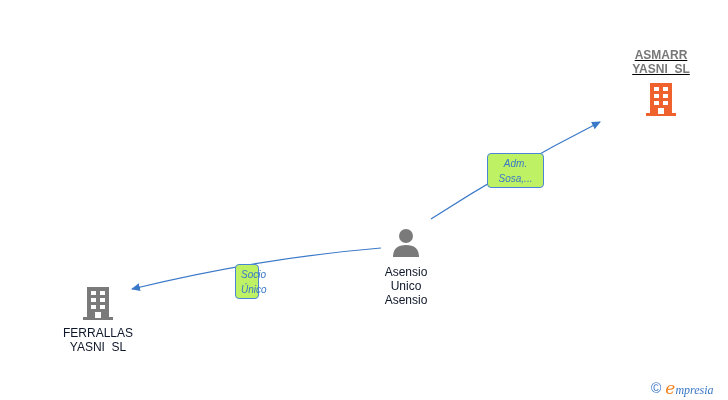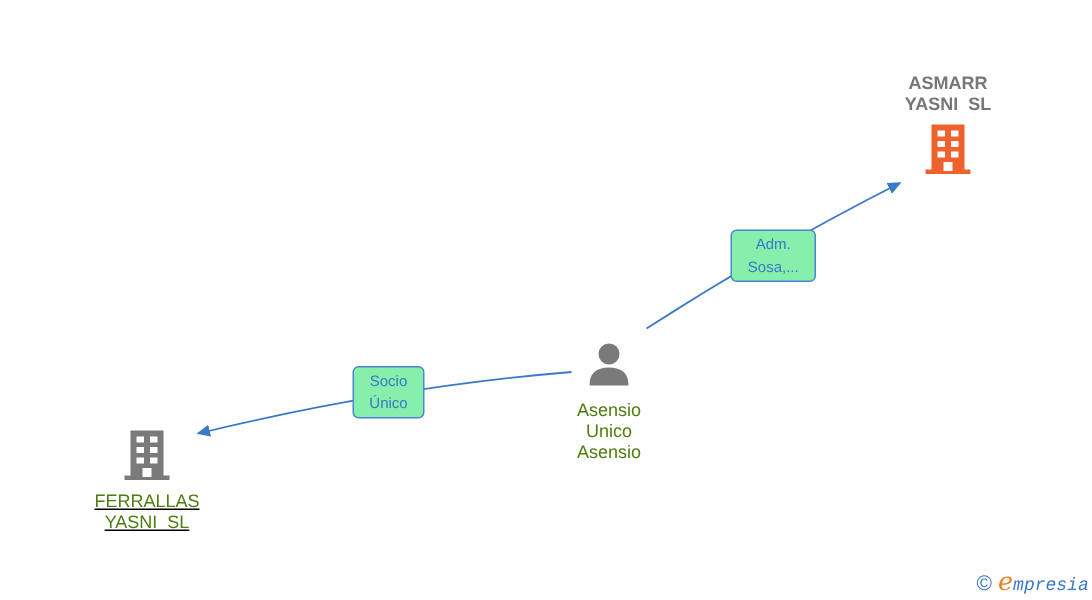--- a/index.html
+++ b/index.html
@@ -1,42 +1,42 @@
 <!DOCTYPE html>
 <html><head>
 <meta charset="utf-8">
 <style>
   html, body { margin:0; padding:0; background:#ffffff; }
   body { width:728px; height:400px; position:relative; overflow:hidden;
          font-family:"Liberation Sans", sans-serif; }
   #edges { position:absolute; left:0; top:0; width:728px; height:400px; }
   .node { position:absolute; text-align:center; }
-  .node-label { font-size:12px; line-height:14px; color:#4d7c0f; }
+  .node-label { font-size:12px; line-height:14px; color:#0f172a; }
   .node-label.bold { font-weight:bold; color:#777; }
   .edge-label { position:absolute; border:1px solid #4a86d4; border-radius:4px;
-                background:#86efac; color:#3a78c8; font-size:10px; line-height:15px;
-                text-align:center; padding:2px 5px; box-sizing:border-box; }
+                background:#bef264; color:#3a78c8; font-size:10px; line-height:15px;
+                text-align:center; padding:2px 5px; box-sizing:border-box;font-style:italic; }
   .brand { position:absolute; left:651px; top:378px; font-size:14px; color:#3a78c8; display:flex; align-items:center; gap:4px; }
   .brand .e { color:#f0831f; font-family:"DejaVu Serif", serif; font-style:italic; font-size:17px; }
-  .brand .rest { color:#3a78c8; font-style:italic; font-family:Liberation Mono, monospace; font-size:12px; }
+  .brand .rest { color:#3a78c8; font-style:italic; font-family:Liberation Serif, serif; font-size:12px; }
 </style>
 </head>
 <body>
 
 <svg id="edges">
   <defs>
     <marker id="arr" markerWidth="10" markerHeight="10" refX="8" refY="5" orient="auto" markerUnits="userSpaceOnUse">
       <path d="M0,1 L9,5 L0,9 Z" fill="#3a78c8"></path>
     </marker>
   </defs>
   <path d="M431,219 Q515,165 600,122" stroke="#3a78c8" stroke-width="1.2" fill="none" marker-end="url(#arr)"></path>
   <path d="M381,248 Q260,258 132,289" stroke="#3a78c8" stroke-width="1.2" fill="none" marker-end="url(#arr)"></path>
 </svg>
 
-<div class="node" style="left:590px; top:48px; width:84px;">
+<div class="node" style="left:619px; top:48px; width:84px;text-decoration:underline;">
   <div class="node-label bold">ASMARR</div>
   <div class="node-label bold" style="white-space:pre;">YASNI  SL</div>
   <svg width="34" height="36" viewBox="0 0 34 36" style="margin-top:5px;">
     <rect x="6" y="2" width="22" height="32" fill="#f0622d"></rect>
     <rect x="2" y="32" width="30" height="3" fill="#f0622d"></rect>
     <g fill="#fff">
       <rect x="10" y="6" width="5" height="4"></rect>
         <rect x="19" y="6" width="5" height="4"></rect>
       <rect x="10" y="13" width="5" height="4"></rect>
         <rect x="19" y="13" width="5" height="4"></rect>
@@ -50,21 +50,21 @@
 <div class="node" style="left:366px; top:226px; width:80px;">
   <svg width="32" height="32" viewBox="0 0 32 32">
     <circle cx="16" cy="10" r="7" fill="#7a7a7a"></circle>
     <path d="M3,31 Q3,19 16,19 Q29,19 29,31 Z" fill="#7a7a7a"></path>
   </svg>
   <div class="node-label" style="margin-top:3px;">Asensio</div>
   <div class="node-label">Unico</div>
   <div class="node-label">Asensio</div>
 </div>
 
-<div class="node" style="left:56px; top:285px; width:84px;text-decoration:underline;">
+<div class="node" style="left:56px; top:285px; width:84px;">
   <svg width="34" height="36" viewBox="0 0 34 36">
     <rect x="6" y="2" width="22" height="32" fill="#7a7a7a"></rect>
     <rect x="2" y="32" width="30" height="3" fill="#7a7a7a"></rect>
     <g fill="#fff">
       <rect x="10" y="6" width="5" height="4"></rect>
         <rect x="19" y="6" width="5" height="4"></rect>
       <rect x="10" y="13" width="5" height="4"></rect>
         <rect x="19" y="13" width="5" height="4"></rect>
       <rect x="10" y="20" width="5" height="4"></rect>
         <rect x="19" y="20" width="5" height="4"></rect>
@@ -73,21 +73,21 @@
   </svg>
   <div class="node-label" style="margin-top:1px;">FERRALLAS</div>
   <div class="node-label" style="white-space:pre;">YASNI  SL</div>
 </div>
 
 <div class="edge-label" style="left:487px; top:153px; width:57px; height:35px;">
   <div>Adm.</div>
   <div>Sosa,...</div>
 </div>
 
-<div class="edge-label" style="left:235px; top:244px; width:48px; height:35px;">
+<div class="edge-label" style="left:235px; top:264px; width:24px; height:35px;">
   <div>Socio</div>
   <div>Único</div>
 </div>
 
 <div class="brand">
   <span>©</span>
   <span><span class="e">e</span><span class="rest">mpresia</span></span>
 </div>
 
 </body></html>

